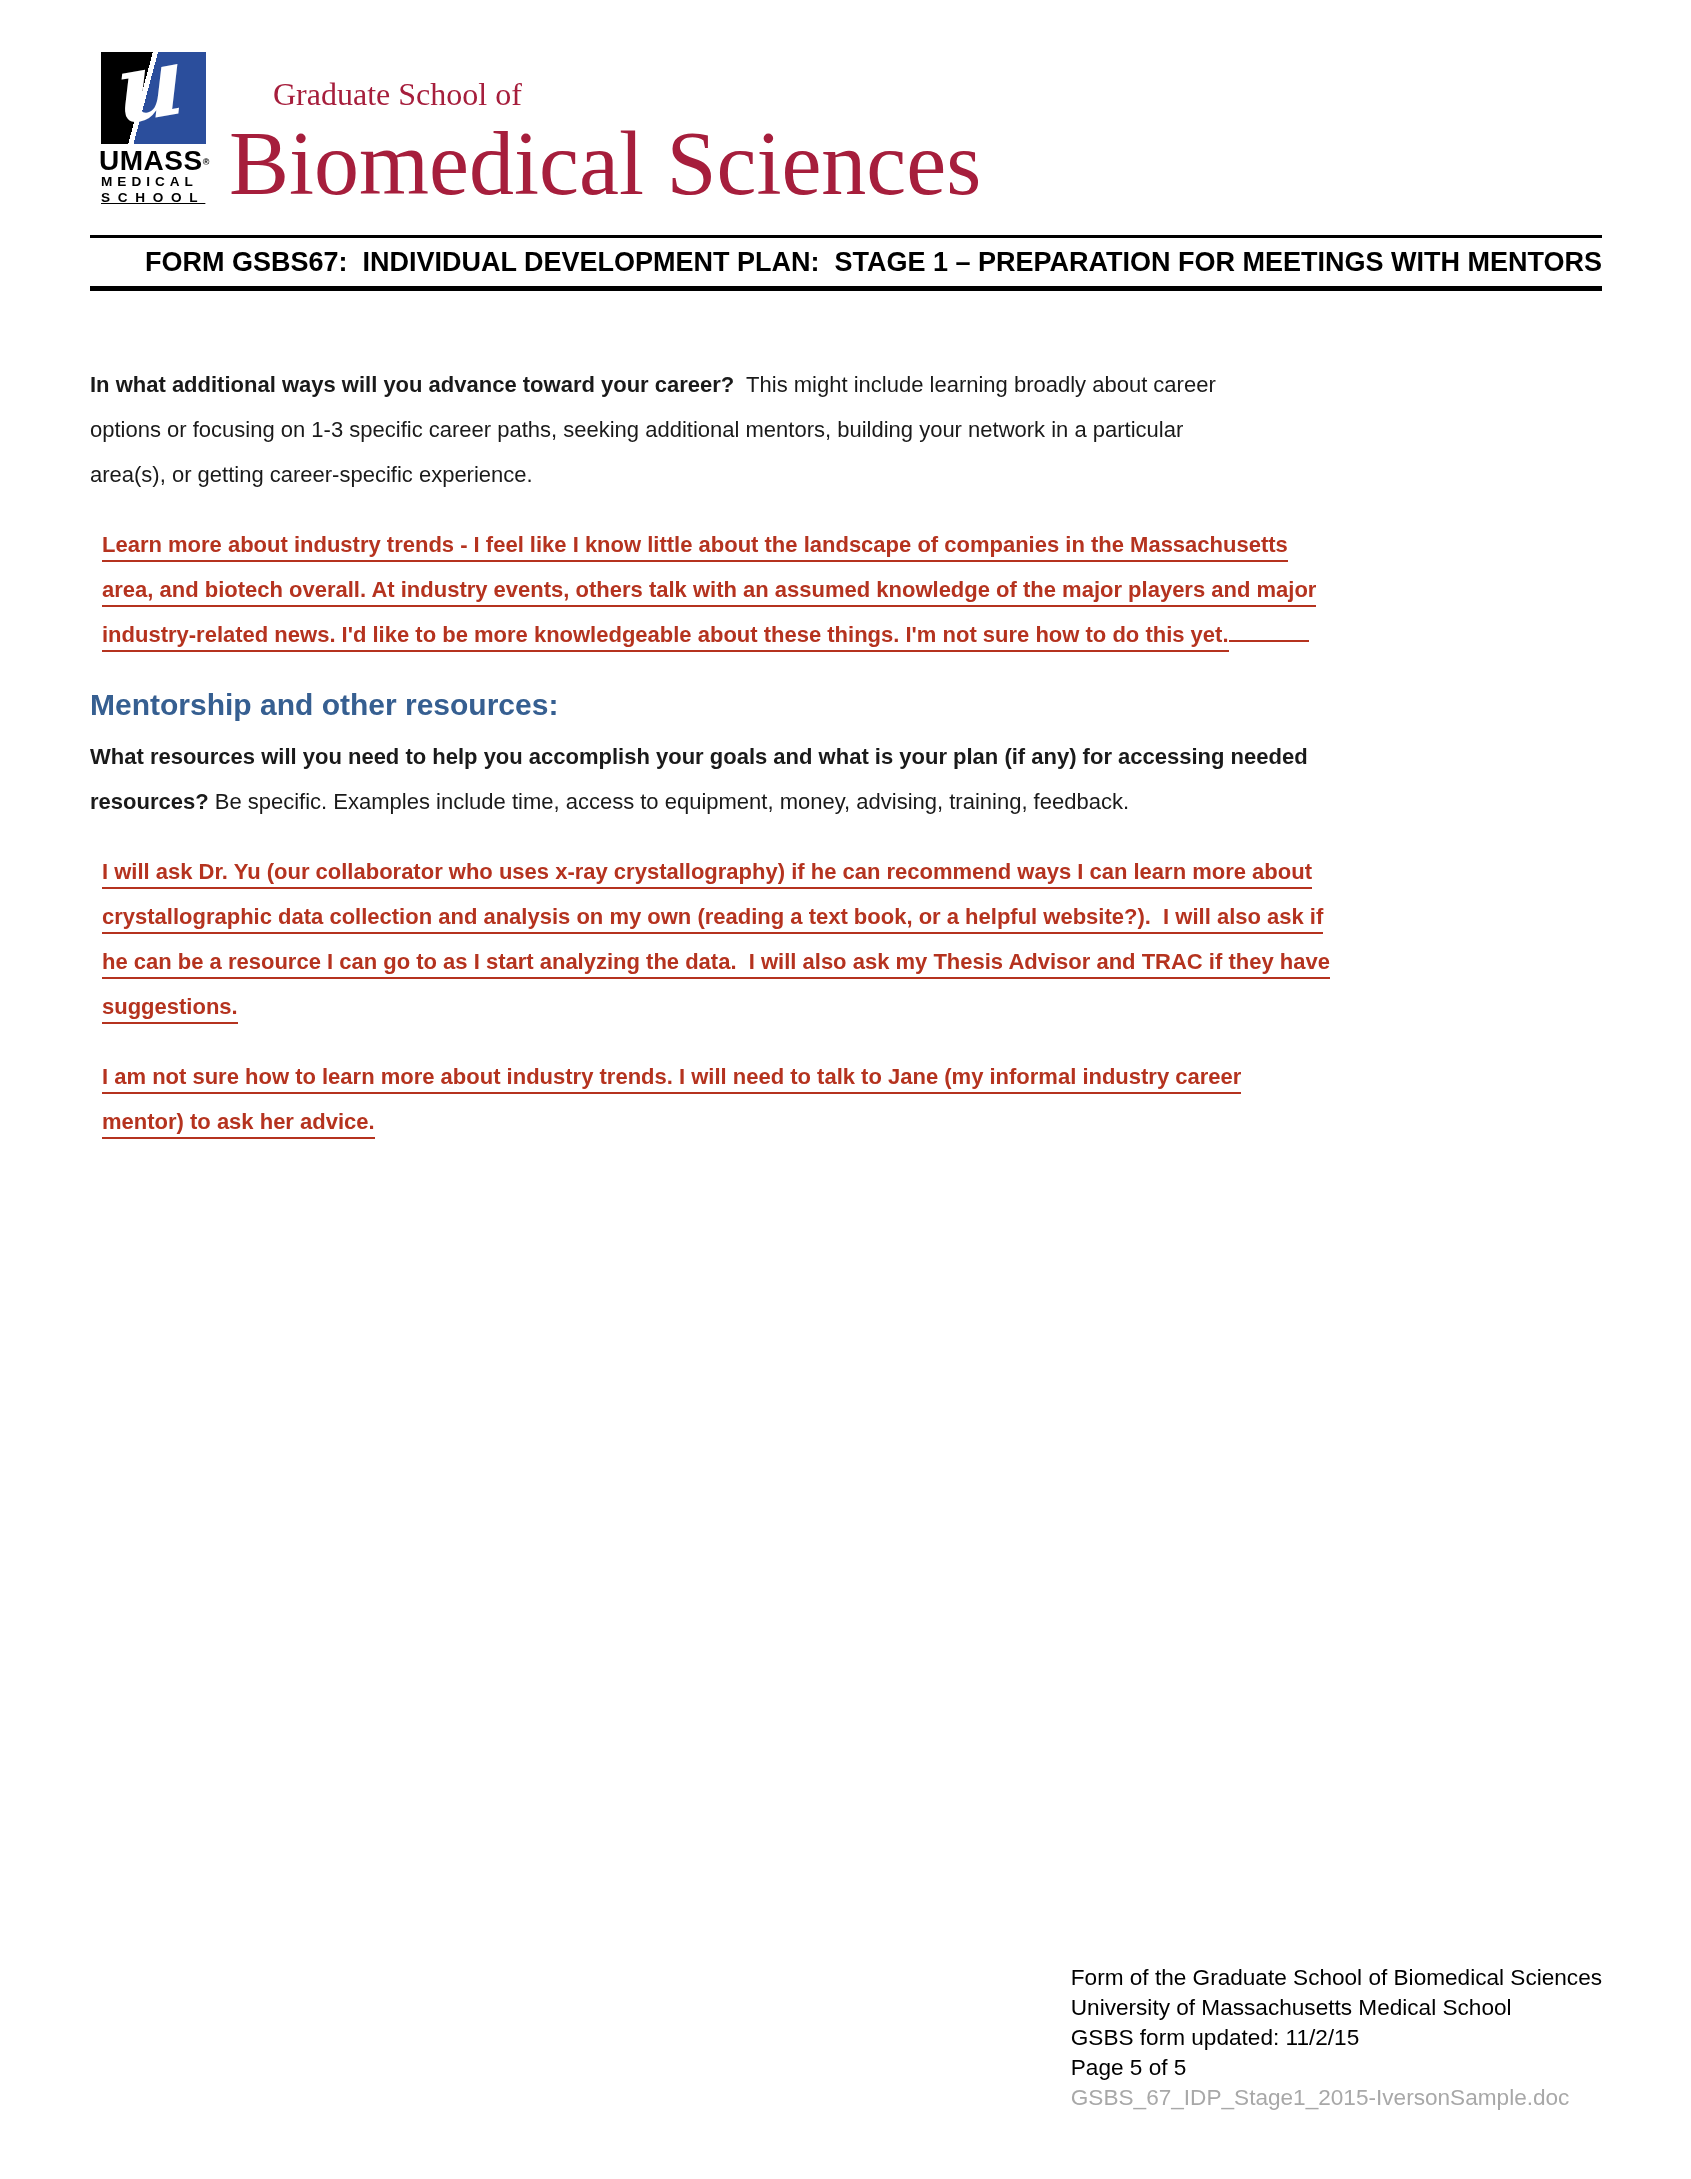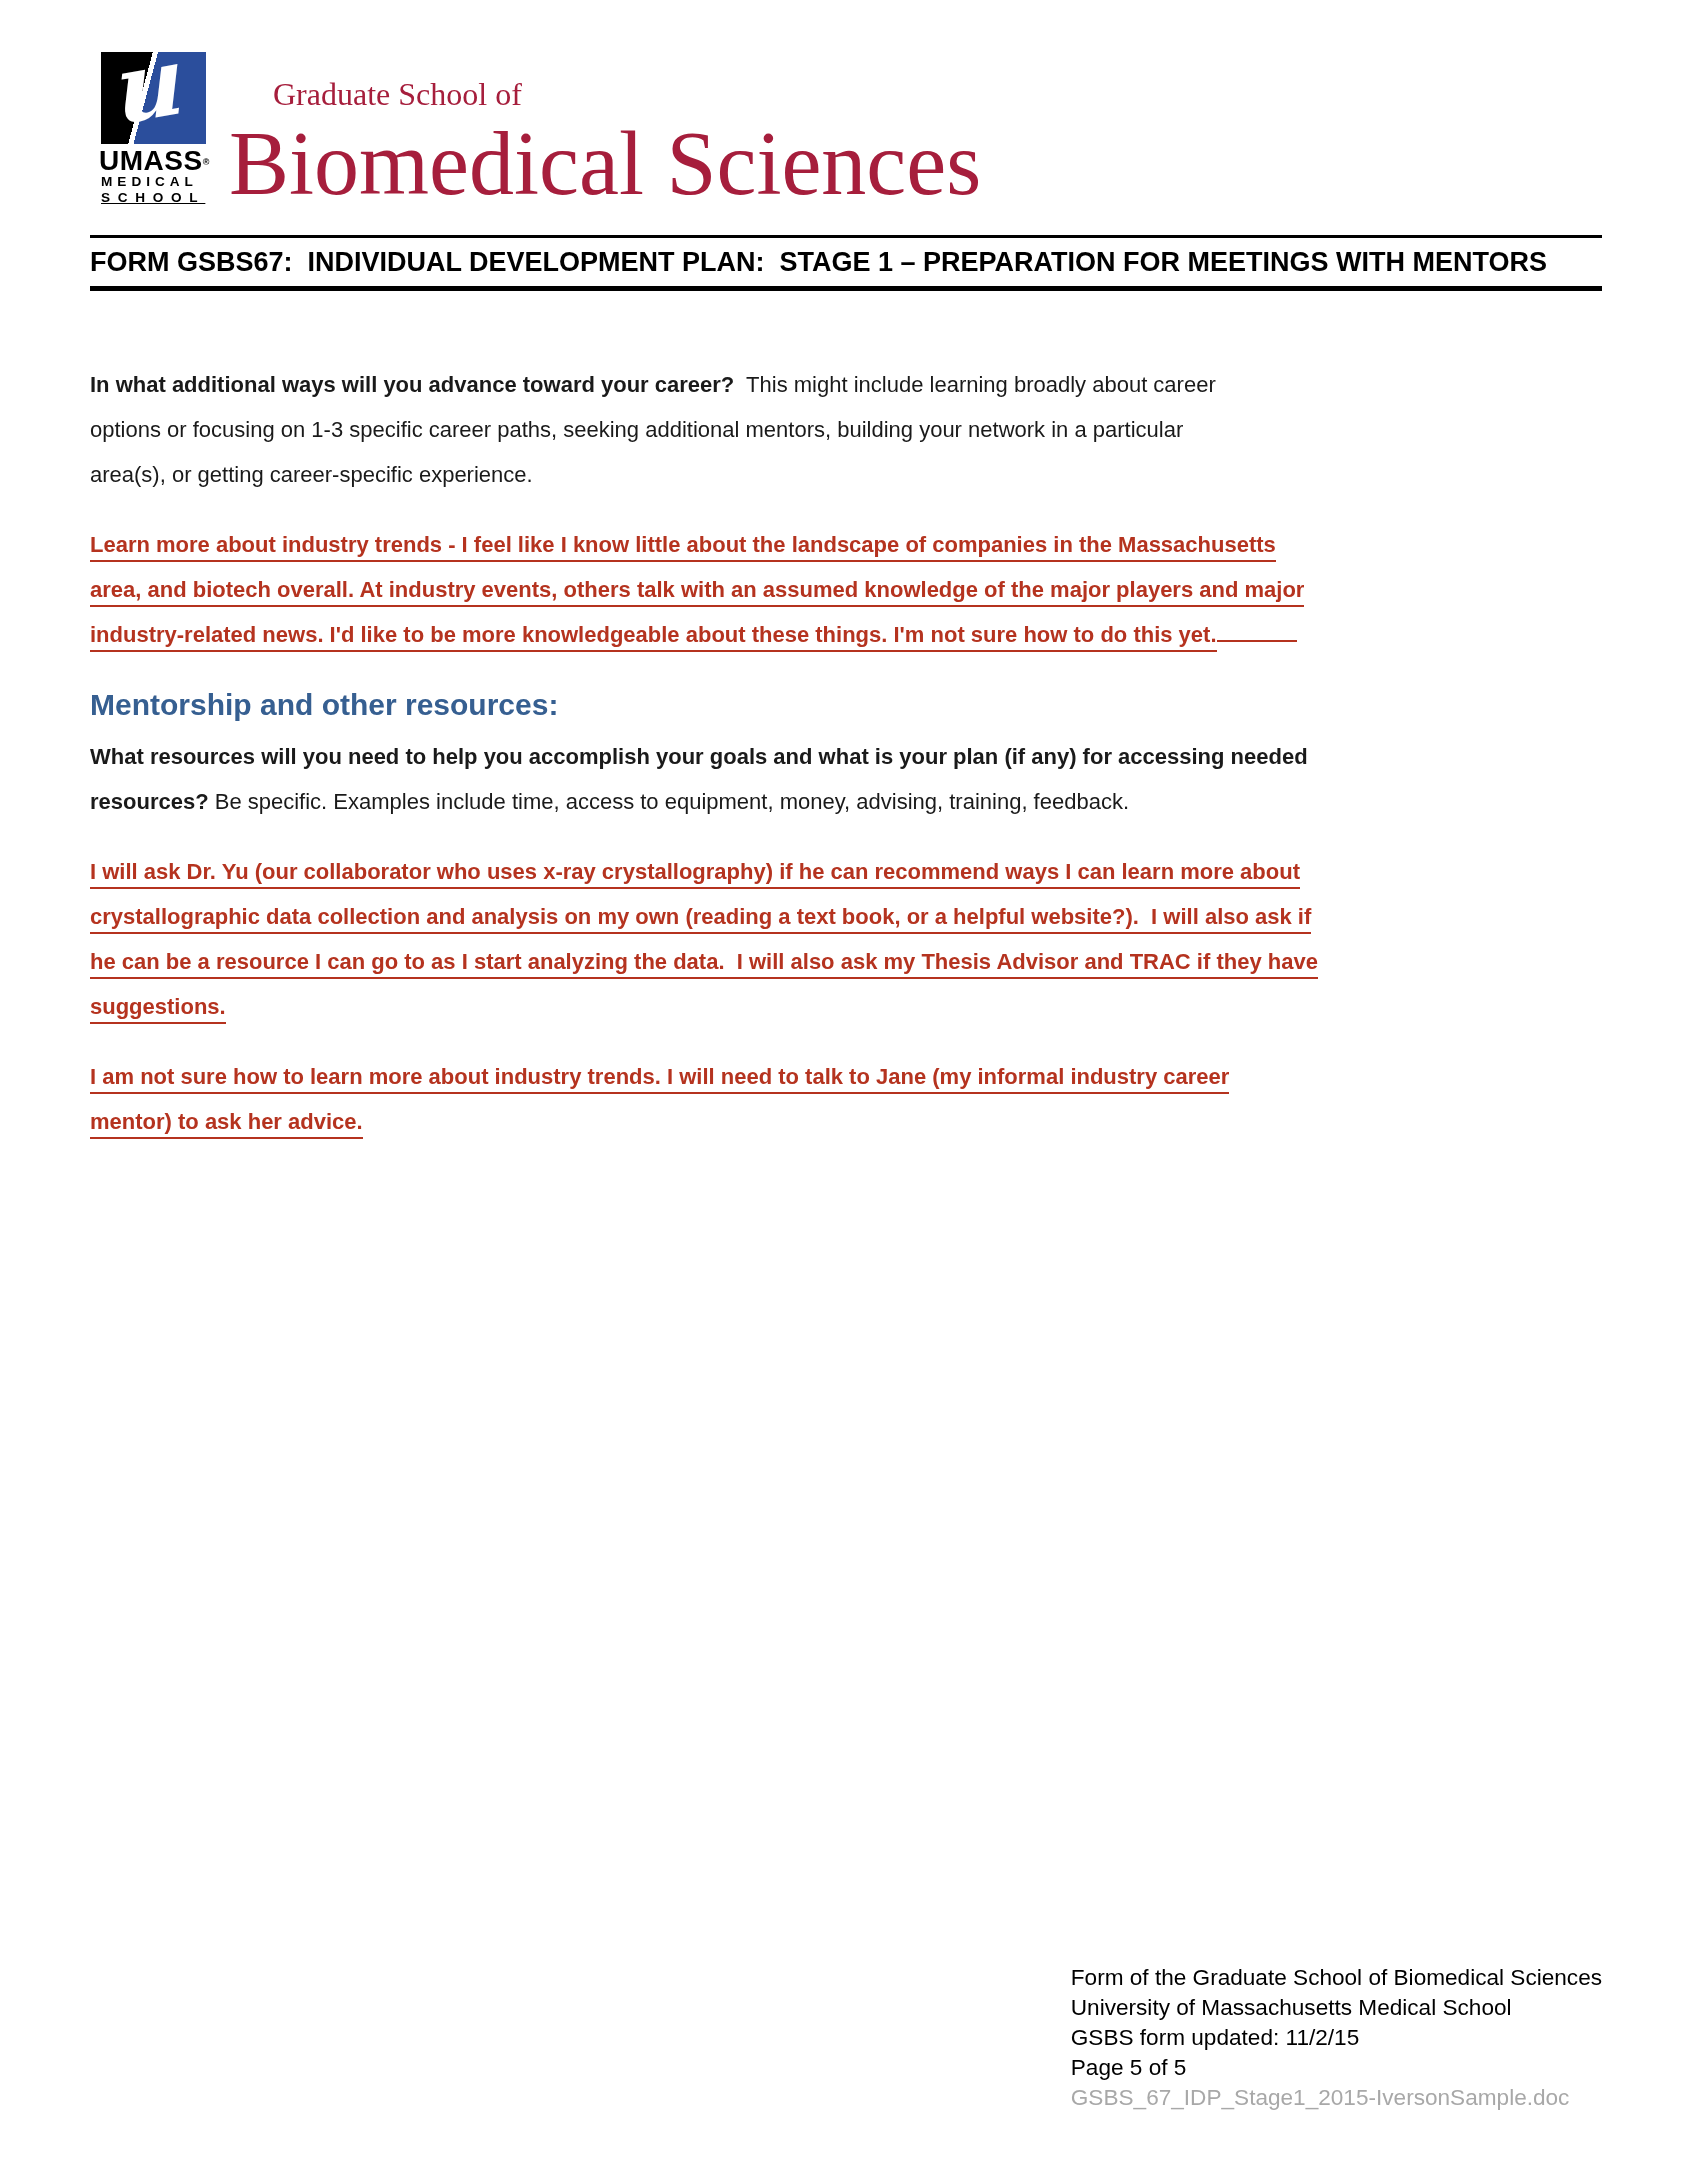--- a/index.html
+++ b/index.html
@@ -50,32 +50,32 @@
   .bms{
     position:absolute;left:139px;top:119px;
     font-family:"Liberation Serif",serif;
     font-size:90px;line-height:1;color:var(--crimson);white-space:nowrap;
   }
   
   .title-bar{
     border-top:3.6px solid #000;
     border-bottom:5.4px solid #000;
     padding:9px 0 8.1px 0;
-    text-align:left;
+    text-align:right;
     font-size:27px;font-weight:700;
     white-space:pre;color:#000;
   }
   
   .document-body{margin-top:71px;}
   .para{margin:0 0 25px 0;}
   .line{line-height:45px;white-space:pre;font-size:22px;}
   .b{font-weight:700;}
   .para.heading .line{font-size:30px;font-weight:700;color:var(--heading-color);}
   .para.heading{margin-bottom:7px;}
-  .para.answer{color:var(--answer-color);font-weight:700;}
+  .para.answer{color:var(--answer-color);font-weight:700;margin-left:12px;}
   .para.answer .line-text{border-bottom:2.7px solid currentColor;padding-bottom:2.7px;}
   .ext{display:inline-block;height:1em;vertical-align:baseline;}
   
   .footer{
     position:absolute;right:90px;top:1963px;
     text-align:left;font-size:22.6px;line-height:30px;color:#000;
   }
   .footer .filename{color:var(--filename-color);}
 </style>
 </head>

